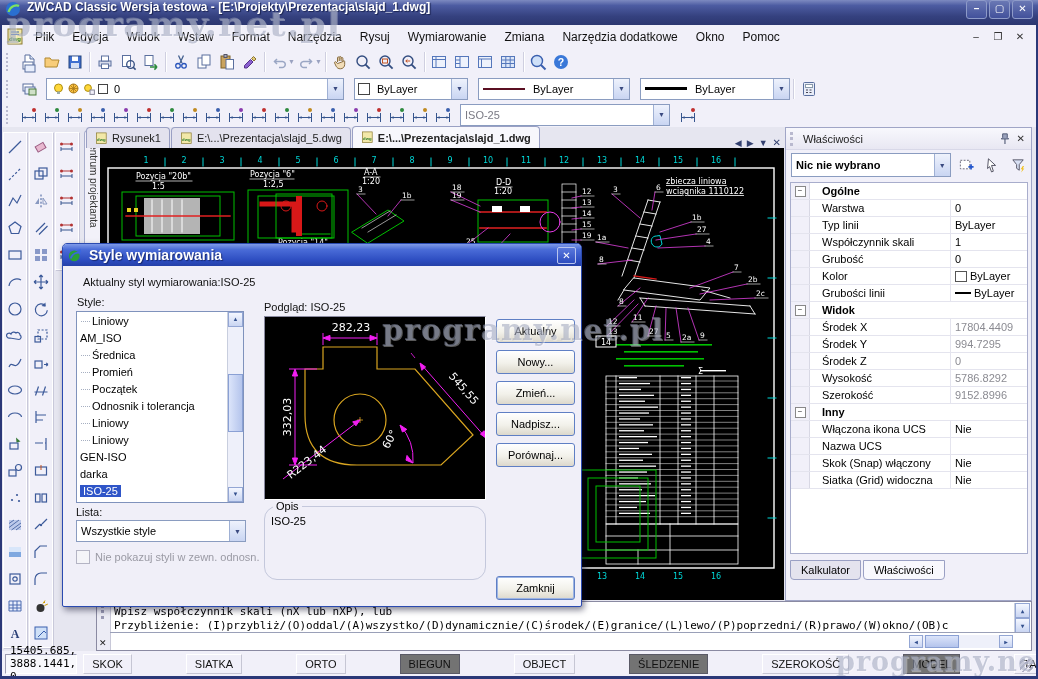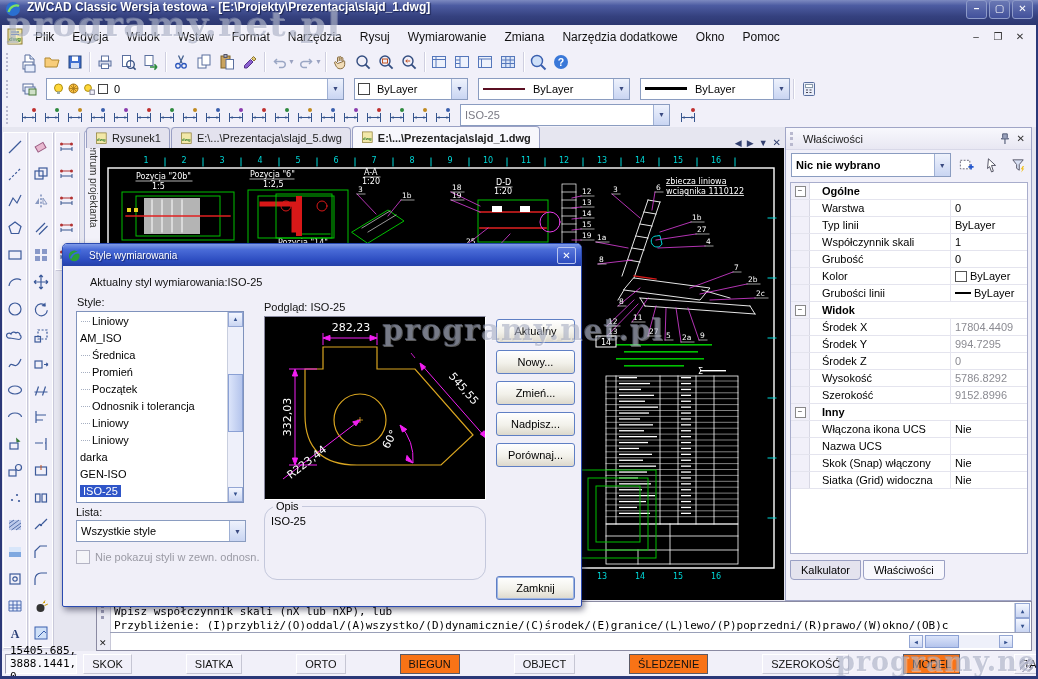--- a/index.html
+++ b/index.html
@@ -84,21 +84,21 @@
   .clline{width:16px;height:2px;background:#000;}
   .ptabs{position:absolute;left:4px;top:432px;display:flex;gap:2px;}
   .ptab{padding:3px 10px;border:1px solid #9aa0c4;border-radius:0 0 4px 4px;background:#e4e3ee;font-size:11px;}
   .ptab.active{background:#f8f8fd;}
   
   #dialog{left:62px;top:243px;width:518px;height:362px;background:#f0eff8;
     border:1px solid #2a4ab0;border-radius:5px 5px 2px 2px;box-shadow:2px 3px 6px rgba(10,10,40,.5);z-index:50;}
   #dlgtitle{height:22px;border-radius:4px 4px 0 0;display:flex;align-items:center;color:#fff;
     background:linear-gradient(180deg,#7f9ae8 0%,#4a6cd8 25%,#2c4cc0 75%,#2440a8 100%);}
   #dlgtitle .d-icon{width:16px;height:16px;margin:0 5px;}
-  #dlgtitle .d-text{font-size:10px;font-weight:normal;text-shadow:1px 1px 1px #17286e;}
+  #dlgtitle .d-text{font-size:14px;font-weight:bold;text-shadow:1px 1px 1px #17286e;}
   #dlgtitle .d-close{margin-left:auto;margin-right:5px;width:17px;height:15px;text-align:center;
     font-size:10px;line-height:15px;color:#fff;border:1px solid #b8c4ee;border-radius:2px;
     background:linear-gradient(180deg,#5a78dc,#2c4cc0);}
   .dlglab{position:absolute;font-size:11px;color:#111;}
   #stylelist{position:absolute;left:13px;top:67px;width:168px;height:192px;background:#fff;
     border:1px solid #7f92bc;box-sizing:border-box;overflow:hidden;}
   .sitem{height:17px;display:flex;align-items:center;font-size:11px;white-space:nowrap;padding-left:3px;}
   .sitem .dots{color:#9aa4b8;letter-spacing:-1px;margin-right:2px;font-size:9px;}
   .sitem .sel{background:#2f55c8;color:#fff;padding:0 3px;}
   .vsb{position:absolute;right:0;top:0;width:15px;height:100%;background:#eef0fa;border-left:1px solid #c8cede;}
@@ -134,21 +134,21 @@
   #cmdhsb .htrack{flex:1;background:#eef0fa;position:relative;}
   #cmdhsb .hthumb{position:absolute;left:2px;top:0;width:34px;height:13px;
     background:linear-gradient(180deg,#dbe4fa,#b4c4ec);border:1px solid #8aa0d4;box-sizing:border-box;}
   
   #status{left:2px;top:651px;width:1034px;height:25px;background:#f1f0f9;display:flex;align-items:center;}
   #coords{width:252px;height:18px;margin-left:3px;background:#f8f8fc;border:1px solid;
     border-color:#9a9ab0 #fff #fff #9a9ab0;font-family:"DejaVu Sans Mono",monospace;font-size:11px;
     display:flex;align-items:center;padding-left:4px;}
   .sbbtn{height:18px;margin-left:6px;padding:0 8px;font-size:11px;display:flex;align-items:center;
     border:1px solid;border-color:#fff #c6c6d4 #c6c6d4 #fff;color:#111;}
-  .sbbtn.active{border:1px solid #5a5a66;background:#f97316;}
+  .sbbtn.active{border:1px solid #5a5a66;background:#737373;}
   #ready{margin-left:8px;font-size:11px;}
   #sgrip{position:absolute;right:3px;bottom:4px;width:13px;height:13px;
     background:repeating-linear-gradient(135deg,transparent 0 2px,#b0b0c4 2px 4px);}
   .edge{background:#2b3878;z-index:90;}
   
   .wm{position:absolute;z-index:80;color:rgba(148,156,182,.50);font-family:"DejaVu Serif",serif;
     font-weight:bold;letter-spacing:1px;text-shadow:1px 1px 0 rgba(255,255,255,.35);pointer-events:none;white-space:nowrap;}
 </style>
 </head>
 <body>
@@ -1355,21 +1355,21 @@
 <div id="dialog" class="abs">
   <div id="dlgtitle">
     <svg class="d-icon" viewBox="0 0 18 18">
         <circle cx="7" cy="10" r="6" fill="#2a9f3a"></circle>
         <path d="M3 13c2-6.5 8-7.5 11-6" stroke="#3a66e0" stroke-width="2" fill="none"></path>
         <path d="M10 4l4-2 1 4z" fill="#3a66e0"></path>
       </svg>
     <span class="d-text">Style wymiarowania</span>
     <span class="d-close">✕</span>
   </div>
-  <span class="dlglab" style="left:27px;top:32px;">Aktualny styl wymiarowania:ISO-25</span>
+  <span class="dlglab" style="left:20px;top:32px;">Aktualny styl wymiarowania:ISO-25</span>
   <span class="dlglab" style="left:14px;top:52px;">Style:</span>
   <div id="stylelist">
     <div id="styleitems">
         <div class="sitem">
           <span class="dots">·····</span>
           <span>Liniowy</span>
         </div>
         <div class="sitem">
           <span>AM_ISO</span>
         </div>
@@ -1391,24 +1391,24 @@
         </div>
         <div class="sitem">
           <span class="dots">·····</span>
           <span>Liniowy</span>
         </div>
         <div class="sitem">
           <span class="dots">·····</span>
           <span>Liniowy</span>
         </div>
         <div class="sitem">
-          <span>darka</span>
+          <span>GEN-ISO</span>
         </div>
         <div class="sitem">
-          <span>GEN-ISO</span>
+          <span>darka</span>
         </div>
         <div class="sitem">
           <span class="sel">ISO-25</span>
         </div>
       </div>
     <div class="vsb">
       <div class="sbtn" style="top:0;">▲</div>
       <div class="sbtn" style="bottom:0;top:auto;">▼</div>
       <div class="sthumb" style="top:62px;height:58px;"></div>
     </div>

